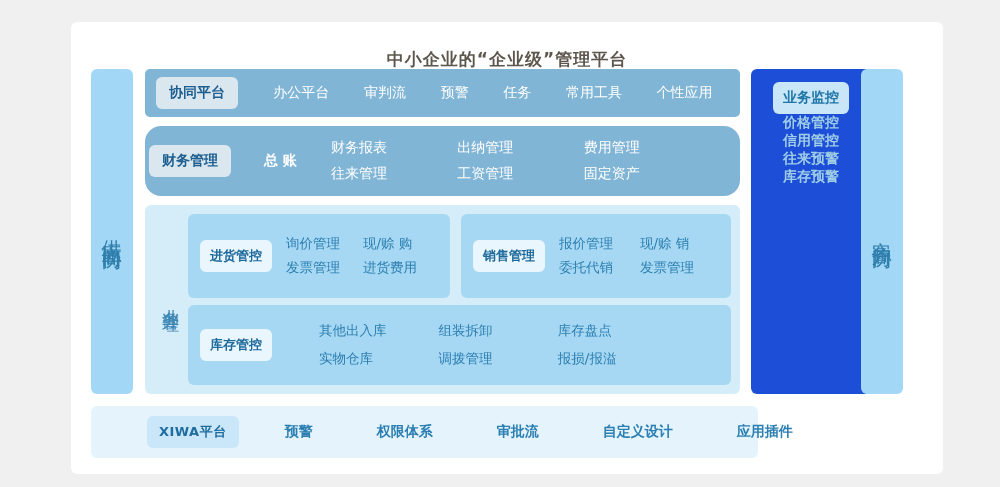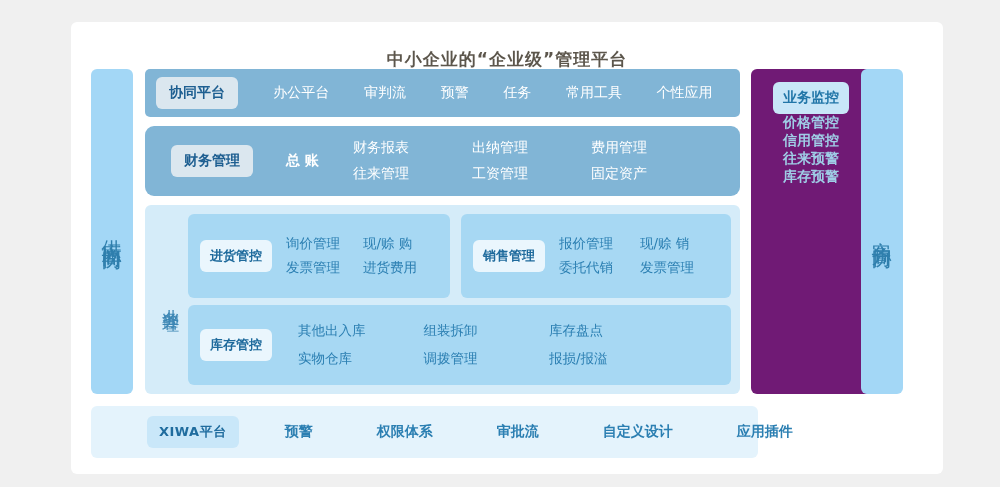--- a/index.html
+++ b/index.html
@@ -116,24 +116,24 @@
   }
 
   
   .bar-finance {
     position: absolute;
     left: 0;
     top: 57px;
     width: 595px;
     height: 70px;
     background: #81b5d6;
-    border-radius: 9px;
-    display: flex;
-    align-items: center;
-    padding-left: 26px;
+    border-radius: 16px;
+    display: flex;
+    align-items: center;
+    padding-left: 4px;
   }
   .bar-finance .ledger {
     color: #ffffff;
     font-size: 14px;
     font-weight: bold;
     margin-left: 33px;
     white-space: nowrap;
   }
   .fin-grid {
     flex: 1;
@@ -208,36 +208,36 @@
     color: #2b7fb2;
     font-size: 13.5px;
     white-space: nowrap;
   }
 
   .grid3 {
     flex: 1;
     display: grid;
     grid-template-columns: 1fr 1fr 1fr 0.45fr;
     row-gap: 10px;
-    margin-left: 26px;
+    margin-left: 47px;
   }
   .grid3 span {
     color: #2b7fb2;
     font-size: 13.5px;
     white-space: nowrap;
   }
 
   
   .monitor {
     position: absolute;
     left: 680px;
     top: 47px;
     width: 120px;
     height: 325px;
-    background: #701a75;
+    background: #1d4ed8;
     border-radius: 6px;
     display: flex;
     flex-direction: column;
     align-items: center;
     padding-top: 13px;
   }
   .monitor .pill-mon {
     background: #c8e6f8;
     border-radius: 6px;
     color: #2176a8;

